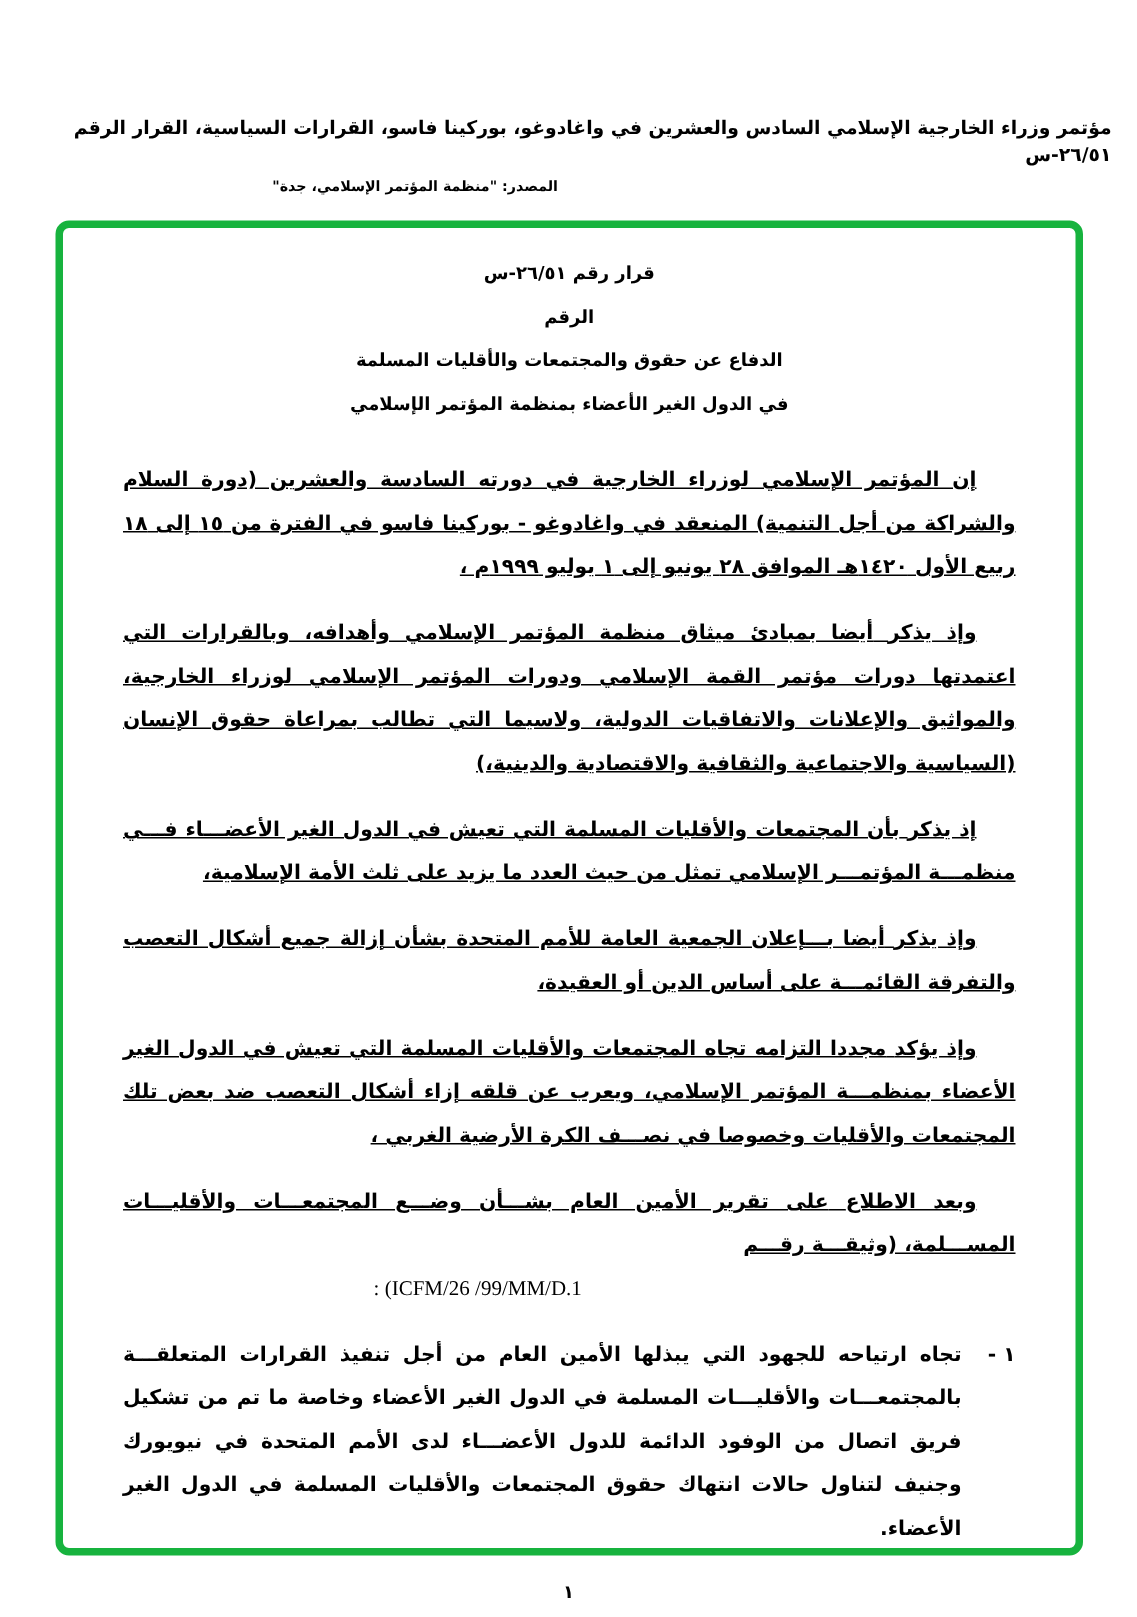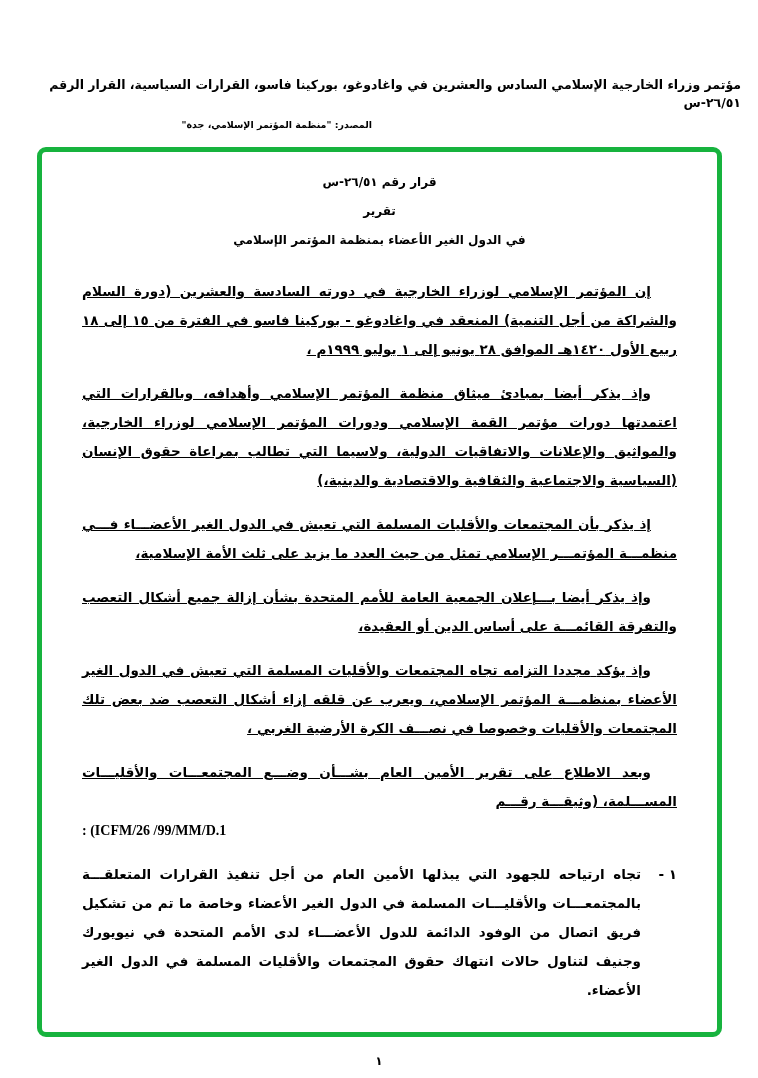--- a/index.html
+++ b/index.html
@@ -57,25 +57,25 @@
     line-height: 29px;
     text-align: justify;
     text-indent: 26px;
     margin-bottom: 15px;
     text-decoration: underline;
   }
   .para .lead { font-weight: 900; }
 
   .doc-ref {
     direction: ltr;
-    text-align: left;
+    text-align: center;
     padding-right: 122px;
     font-family: "Liberation Serif", "DejaVu Serif", serif;
     font-size: 14px;
-    font-weight: 700;
+    font-weight: 400;
     line-height: 29px;
     margin-top: -15px;      
     margin-bottom: 15px;
   }
 
   .numbered-item { display: flex; direction: rtl; }
   .numbered-item .item-number {
     width: 36px;
     flex: 0 0 36px;
     font-size: 13.5px;
@@ -108,21 +108,22 @@
 
   <div class="doc-header">
     <div class="h-line1">مؤتمر وزراء الخارجية الإسلامي السادس والعشرين في واغادوغو، بوركينا فاسو، القرارات السياسية، القرار الرقم ٢٦/٥١-س</div>
     <div class="h-line2">المصدر:  "منظمة المؤتمر الإسلامي، جدة"</div>
   </div>
 
   <div class="green-frame">
 
     <div class="title-block">
       <div class="t-line">قرار رقم ٢٦/٥١-س</div>
-      <div class="t-line">تقرير</div>
+      <div class="t-line">الرقم</div>
+      <div class="t-line">الدفاع عن حقوق والمجتمعات والأقليات المسلمة</div>
       <div class="t-line">في الدول الغير الأعضاء بمنظمة المؤتمر الإسلامي</div>
     </div>
 
     <p class="para"><span class="lead"></span> <span>إن المؤتمر الإسلامي لوزراء الخارجية في دورته السادسة والعشرين (دورة السلام والشراكة من أجل التنمية) المنعقد في واغادوغو - بوركينا فاسو في الفترة من ١٥ إلى ١٨ ربيع الأول ١٤٢٠هـ الموافق ٢٨ يونيو إلى ١ يوليو ١٩٩٩م ،</span></p>
 
     <p class="para"><span class="lead">وإذ يذكر</span> <span>أيضا بمبادئ ميثاق منظمة المؤتمر الإسلامي وأهدافه، وبالقرارات التي اعتمدتها دورات مؤتمر القمة الإسلامي ودورات المؤتمر الإسلامي لوزراء الخارجية، والمواثيق والإعلانات والاتفاقيات الدولية، ولاسيما التي تطالب بمراعاة حقوق الإنسان (السياسية والاجتماعية والثقافية والاقتصادية والدينية،)</span></p>
 
     <p class="para"><span class="lead">إذ يذكر</span> <span>بأن المجتمعات والأقليات المسلمة التي تعيش في الدول الغير الأعضـــاء فـــي منظمـــة المؤتمـــر الإسلامي تمثل من حيث العدد ما يزيد على ثلث الأمة الإسلامية،</span></p>
 
     <p class="para"><span class="lead">وإذ يذكر</span> <span>أيضا بـــإعلان الجمعية العامة للأمم المتحدة بشأن إزالة جميع أشكال التعصب والتفرقة القائمـــة على أساس الدين أو العقيدة،</span></p>

